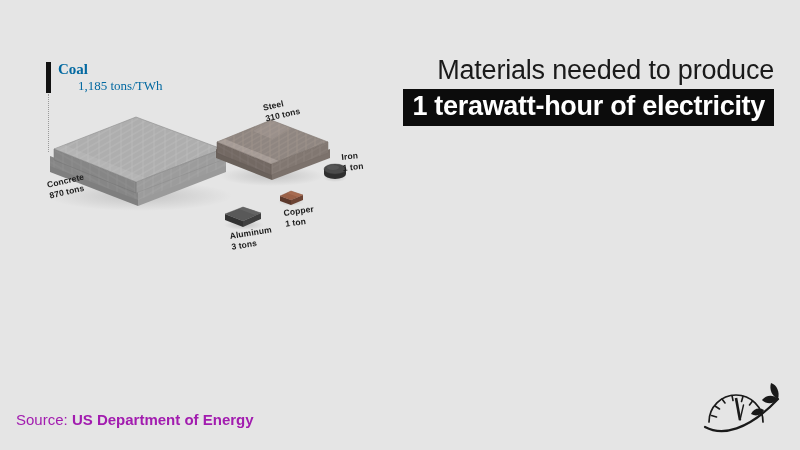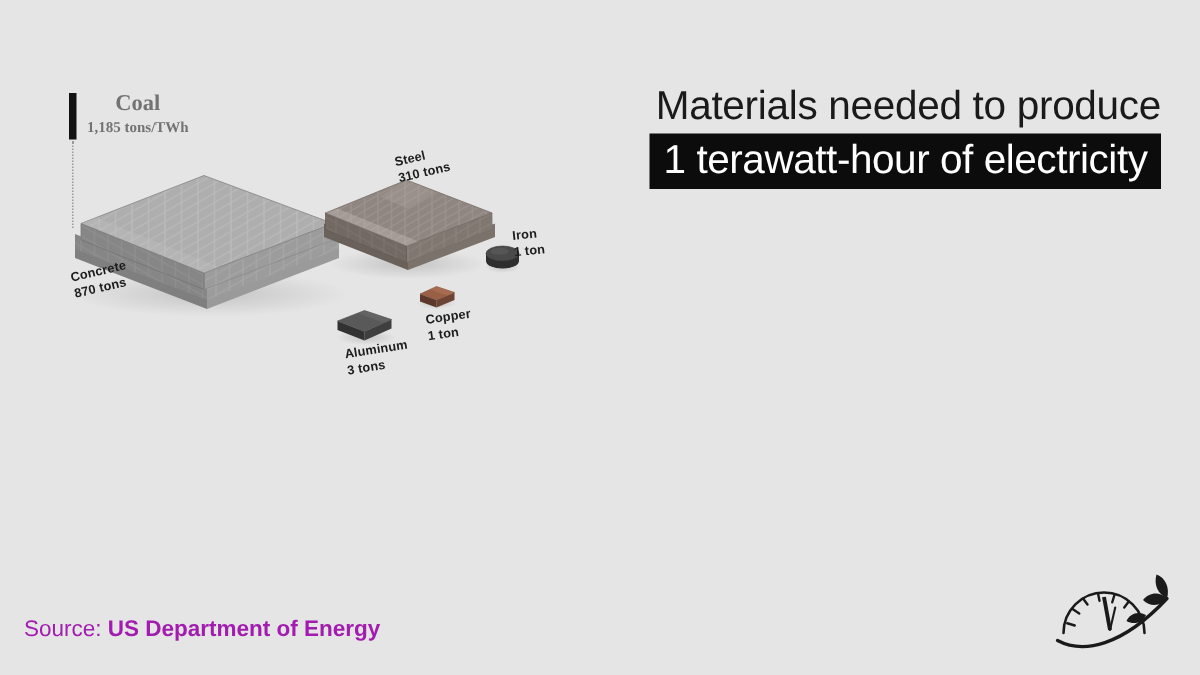--- a/index.html
+++ b/index.html
@@ -39,21 +39,21 @@
     font-weight: 400;
     white-space: nowrap;
     margin-top: 16px;
   }
   .title-line2-box {
     display: inline-block;
     background: #0c0c0c;
     color: #ffffff;
     font-size: 27px;
     line-height: 33px;
-    font-weight: 400;
+    font-weight: 700;
     letter-spacing: -0.3px;
     padding: 1px 9px 3px 9px;
     margin-top: 3px;
     white-space: nowrap;
   }
 
   
   .coal-callout {
     position: absolute;
     left: 46px;
@@ -64,33 +64,33 @@
   .coal-bar {
     width: 5px;
     height: 31px;
     background: #121212;
     margin-right: 7px;
     margin-top: 1px;
     flex: none;
   }
   .coal-text {
     font-family: "Liberation Serif", serif;
-    color: #737373;
-    text-align: center;
+    color: #0369a1;
   }
   .coal-name {
     font-size: 15px;
     font-weight: 700;
     line-height: 16px;
   }
   .coal-value {
-    font-size: 10px;
-    font-weight: 700;
+    font-size: 13px;
+    font-weight: 400;
     line-height: 17px;
     white-space: nowrap;
+    margin-left: 20px;
   }
   .coal-dotline {
     position: absolute;
     left: 48px;
     top: 94px;
     width: 0;
     height: 58px;
     border-left: 1px dotted #9a9a9a;
   }
 

